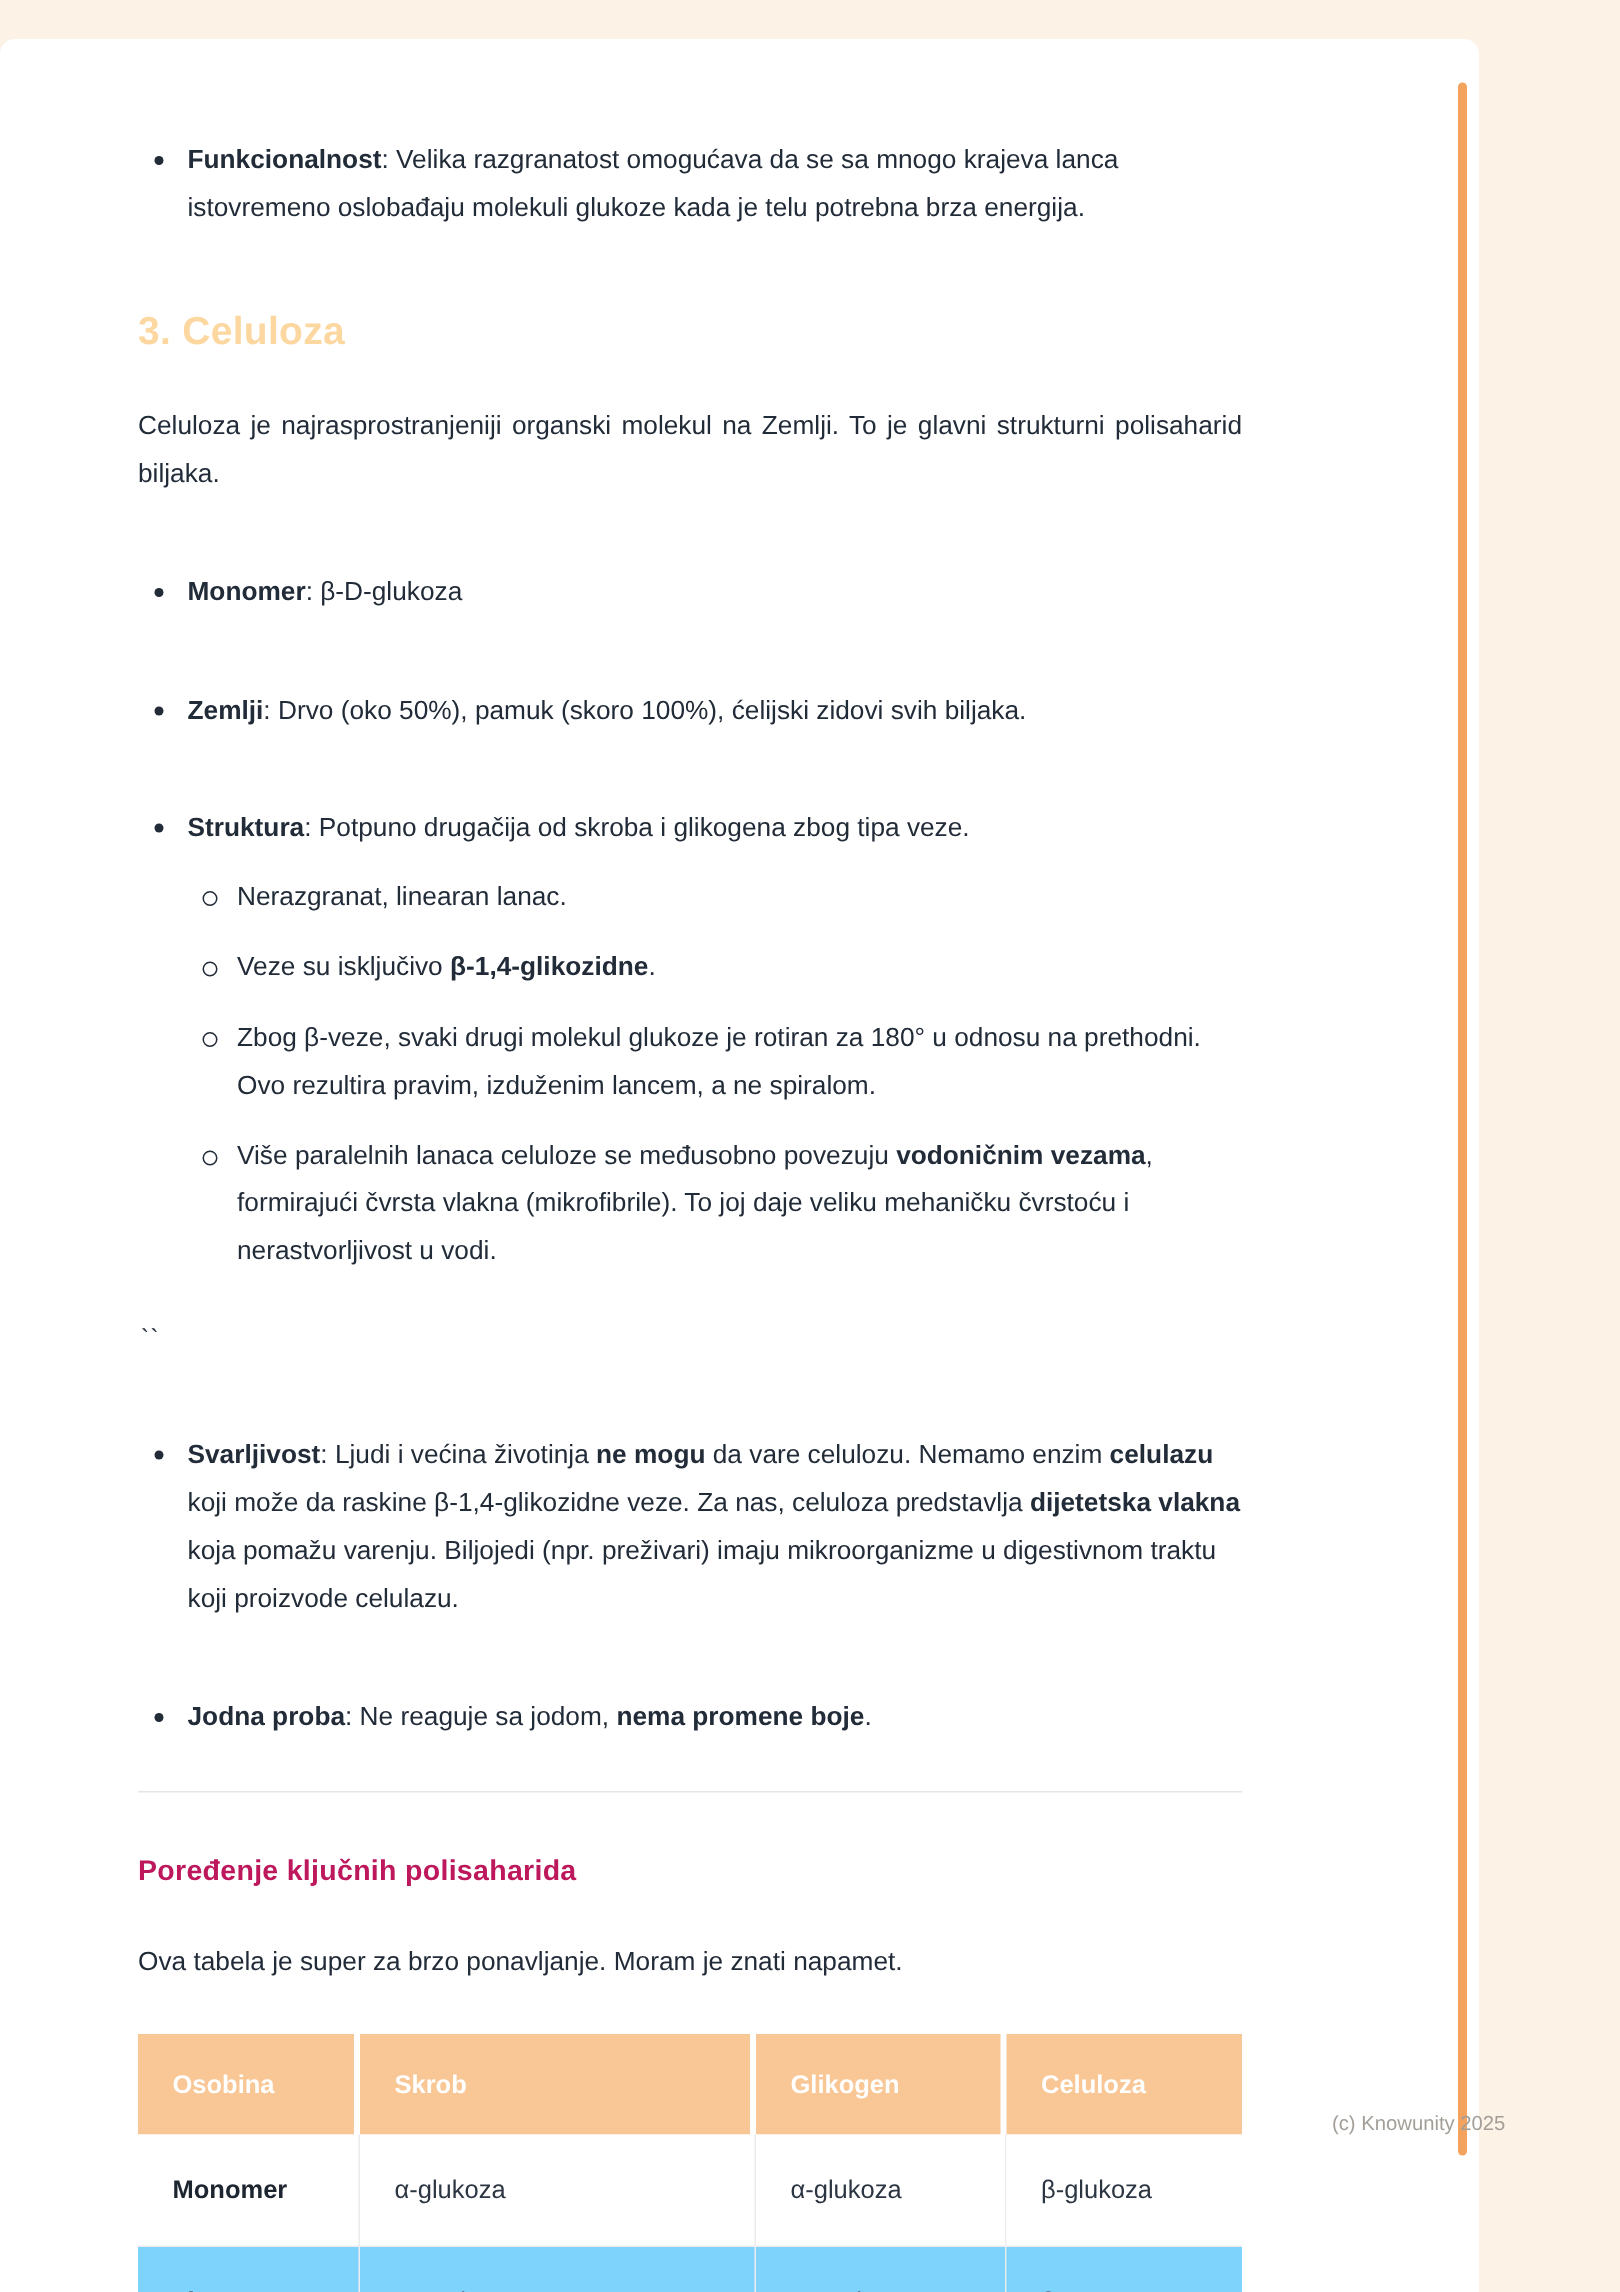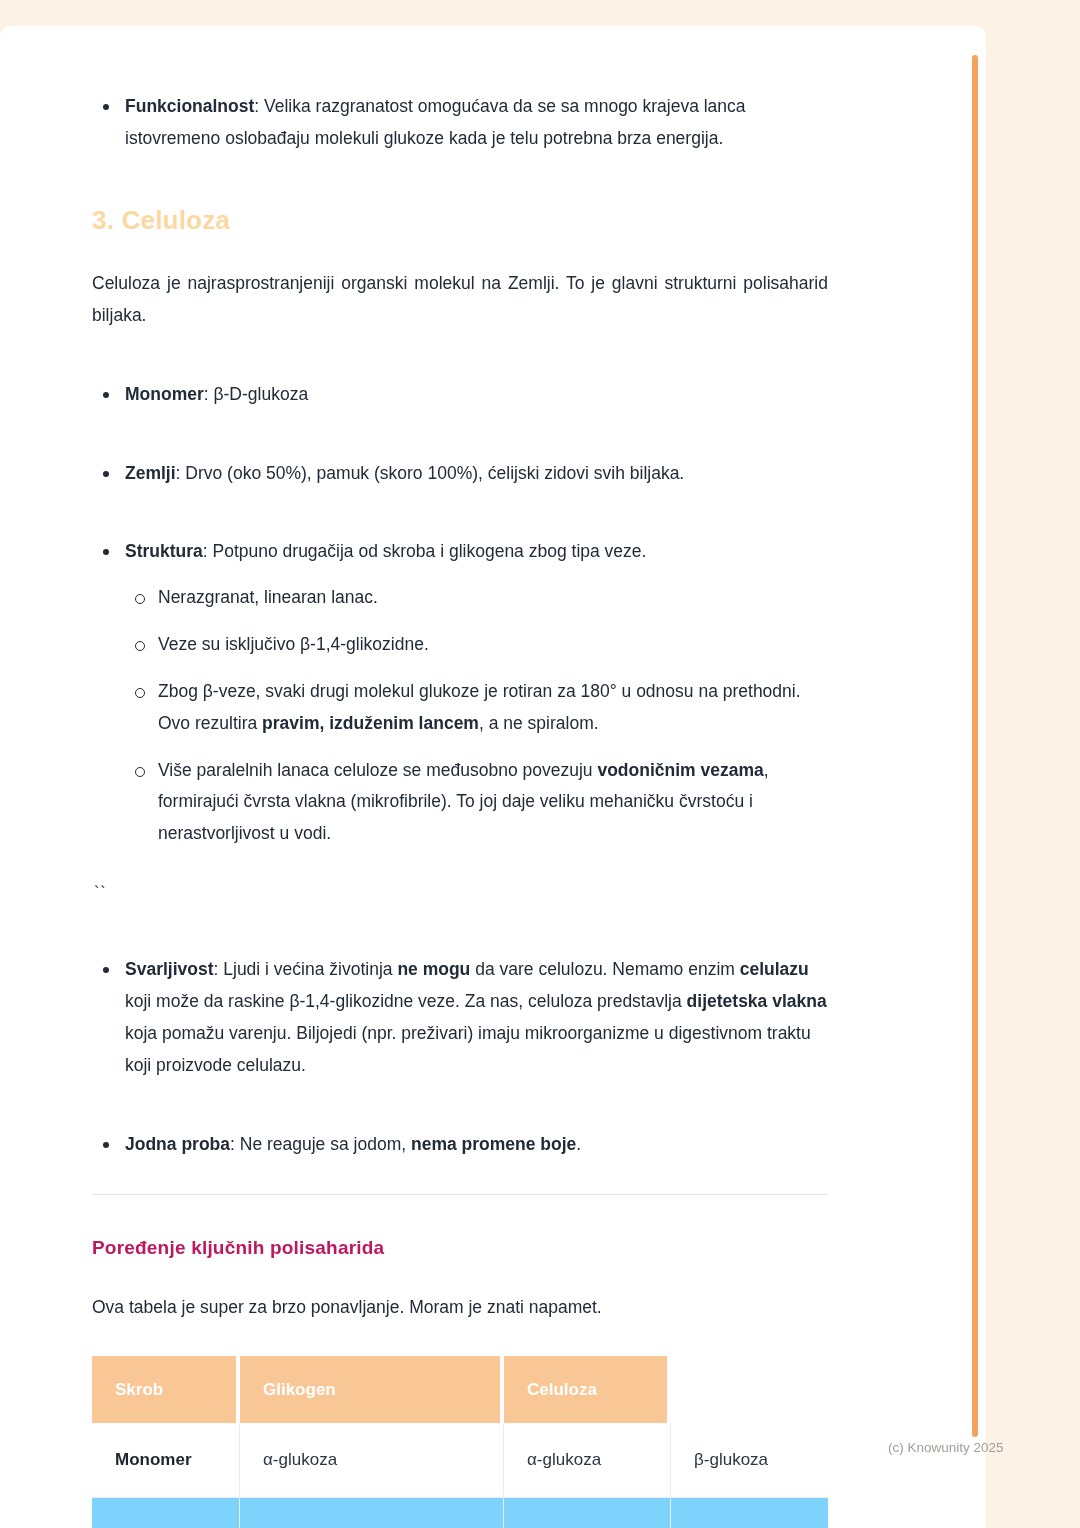--- a/index.html
+++ b/index.html
@@ -68,21 +68,21 @@
   .td {
     padding:24px 23px; line-height:1.5; color:#2c3542;
     border-bottom:1px solid #ececf0; border-right:1px solid #ececf0;
     background:#ffffff;
   }
   .td:last-child { border-right:none; }
   .td.tlabel { font-weight:700; color:#1d2530; }
   .trow.alt .td { background:#7dd3fc; }
   .trow.partial .td { height:80px; border-bottom:none; }
   .copyright {
-    position:absolute; left:888px; top:1440px;
+    position:absolute; left:888px; top:1408px;
     font-size:13.5px; color:#a39e97; z-index:6; white-space:nowrap;
   }
 </style>
 </head>
 <body>
 
 <div class="sheet"></div>
 <div class="scrollbar-thumb"></div>
 
 <div class="content">
@@ -104,24 +104,24 @@
     <li>
       <span class="rt"><span style="font-weight: 700;">Zemlji</span><span>: Drvo (oko 50%), pamuk (skoro 100%), ćelijski zidovi svih biljaka.</span></span>
     </li>
     <li>
       <span class="rt"><span style="font-weight: 700;">Struktura</span><span>: Potpuno drugačija od skroba i glikogena zbog tipa veze.</span></span>
       <ul class="sublist">
         <li>
           <span class="rt"><span>Nerazgranat, linearan lanac.</span></span>
         </li>
         <li>
-          <span class="rt"><span>Veze su isključivo </span><span style="font-weight: 400;">β-1,4-glikozidne</span><span>.</span></span>
+          <span class="rt"><span>Veze su isključivo </span><span style="font-weight: 700;">β-1,4-glikozidne</span><span>.</span></span>
         </li>
         <li>
-          <span class="rt"><span>Zbog β-veze, svaki drugi molekul glukoze je rotiran za 180° u odnosu na prethodni. Ovo rezultira </span><span style="font-weight: 700;">pravim, izduženim lancem</span><span>, a ne spiralom.</span></span>
+          <span class="rt"><span>Zbog β-veze, svaki drugi molekul glukoze je rotiran za 180° u odnosu na prethodni. Ovo rezultira </span><span style="font-weight: 400;">pravim, izduženim lancem</span><span>, a ne spiralom.</span></span>
         </li>
         <li>
           <span class="rt"><span>Više paralelnih lanaca celuloze se međusobno povezuju </span><span style="font-weight: 700;">vodoničnim vezama</span><span>, formirajući čvrsta vlakna (mikrofibrile). To joj daje veliku mehaničku čvrstoću i nerastvorljivost u vodi.</span></span>
         </li>
       </ul>
     </li>
   </ul>
 
   <div class="code-marks">``</div>
 
@@ -135,20 +135,21 @@
   </ul>
 
   <hr class="divider">
 
   <h2 class="cmp-heading">Poređenje ključnih polisaharida</h2>
 
   <p class="plain">Ova tabela je super za brzo ponavljanje. Moram je znati napamet.</p>
 
   <div class="ctable">
     <div class="thead">
+      <div class="th">Osobina</div>
       <div class="th">Skrob</div>
       <div class="th">Glikogen</div>
       <div class="th">Celuloza</div>
     </div>
     <div class="trow">
       <div class="td tlabel">Monomer</div>
       <div class="td">α-glukoza</div>
       <div class="td">α-glukoza</div>
       <div class="td">β-glukoza</div>
     </div>

